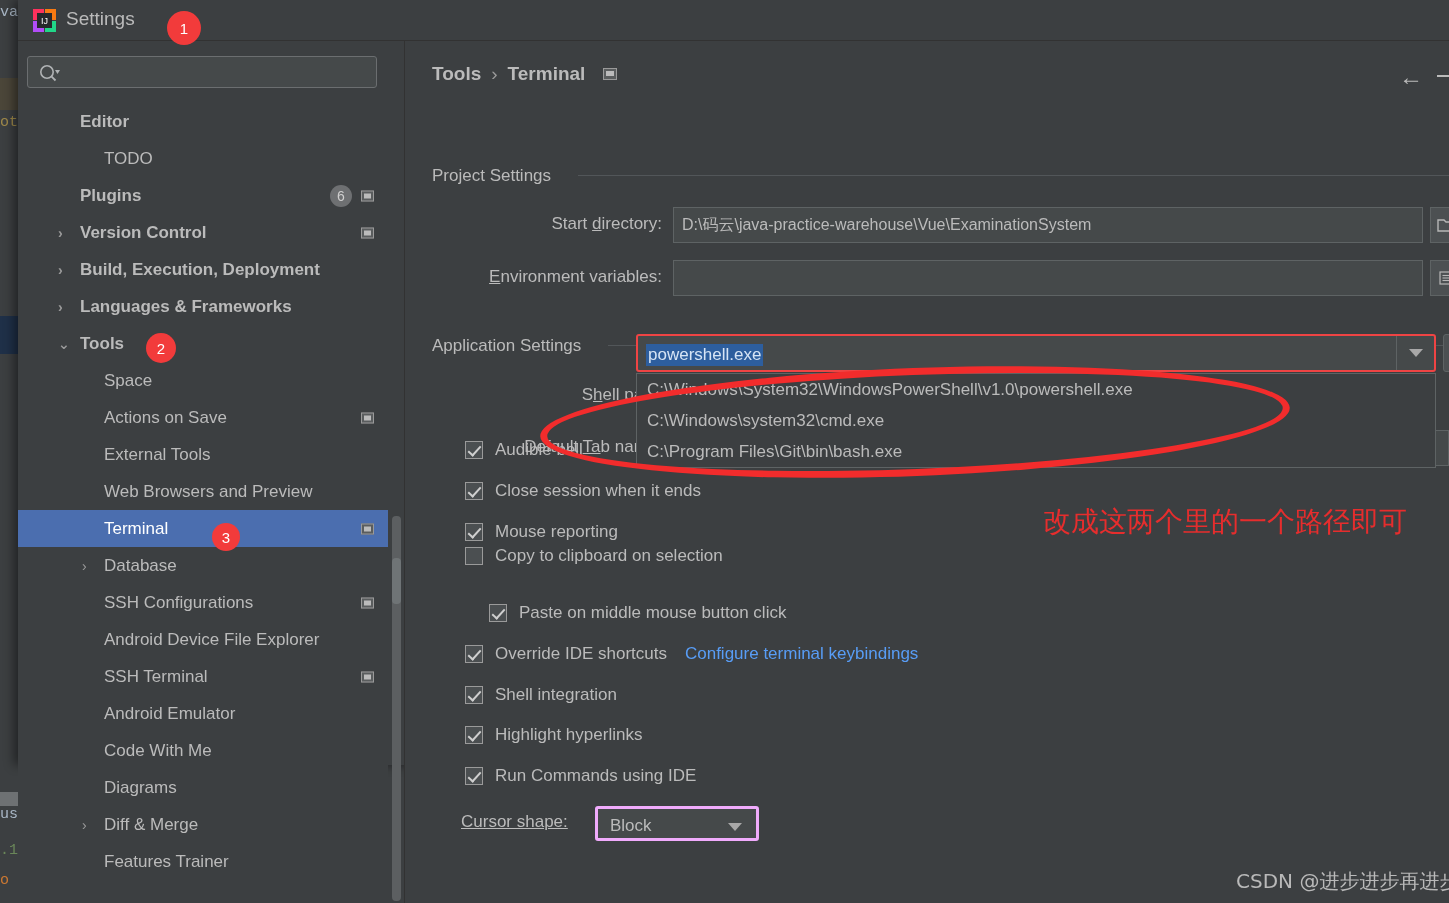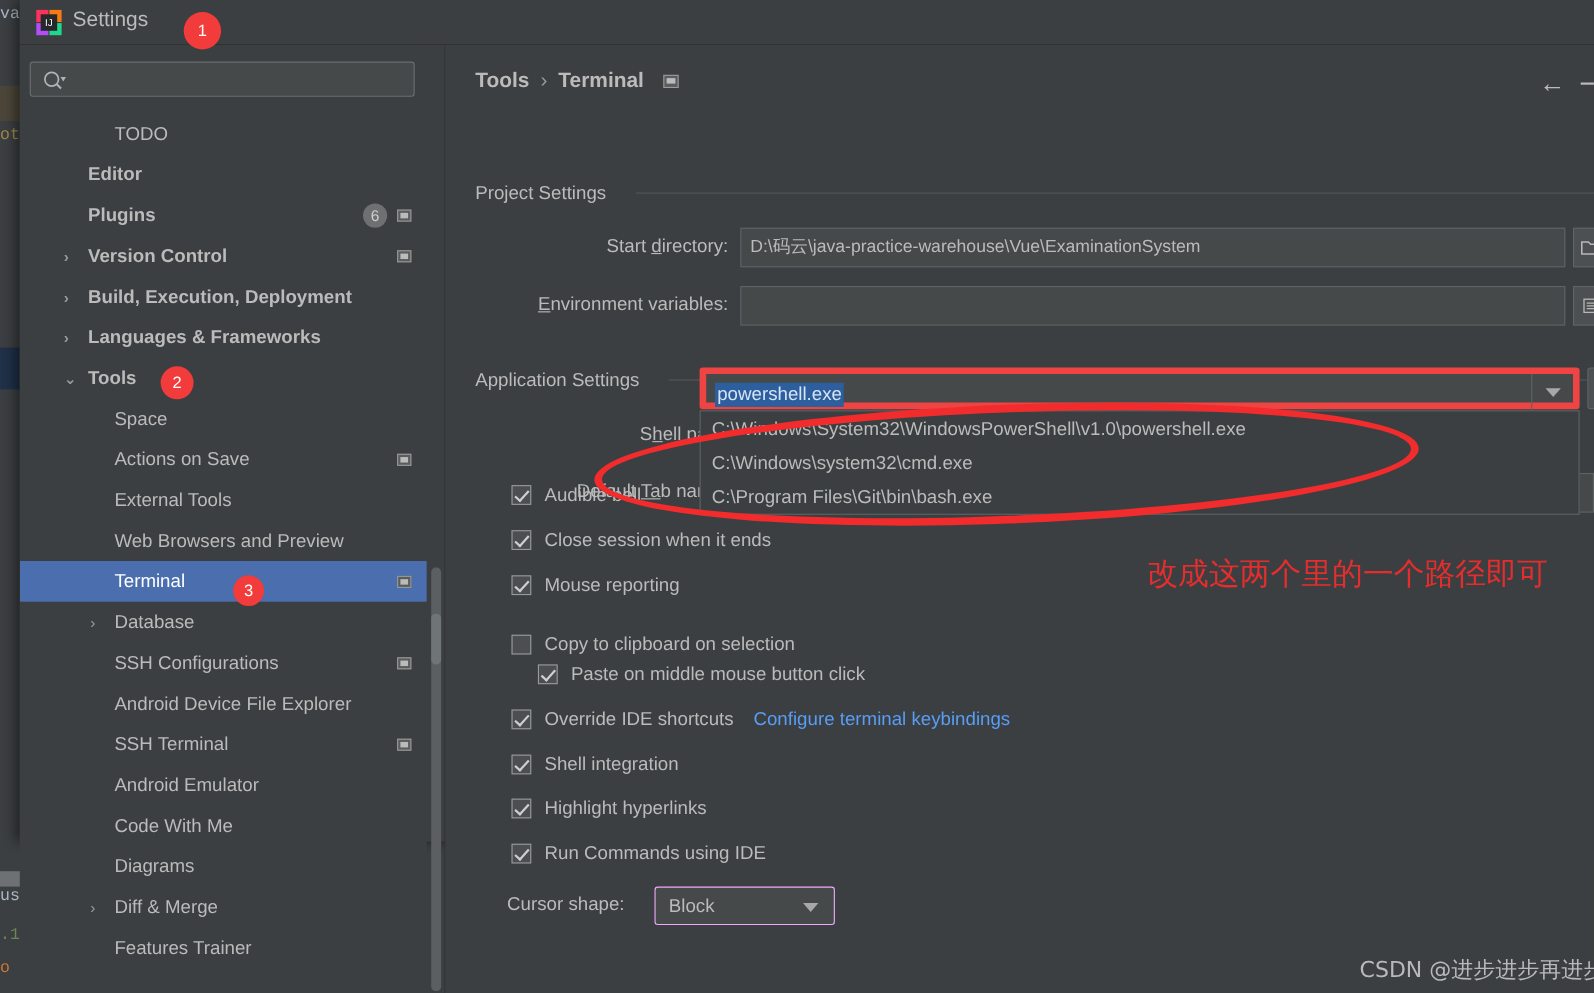--- a/index.html
+++ b/index.html
@@ -170,21 +170,21 @@
     position: absolute; width: 32px; height: 36px;
     background: #4c5052; border: 1px solid #5e6364;
     display: flex; align-items: center; justify-content: center;
     color: #bbbbbb; font-size: 14px;
   }
 
   
   #shell-combo {
     position: absolute; left: 618px; top: 334px; width: 800px; height: 38px;
     background: #45494a;
-    border: 6px solid #ef4444; border-radius: 3px;
+    border: 2px solid #ef4444; border-radius: 3px;
   }
   #shell-value {
     position: absolute; left: 8px; top: 8px;
     background: #2d5e9e; color: #d6e4f5;
     font-size: 17px; padding: 1px 2px;
   }
   #shell-arrow-box {
     position: absolute; right: 0; top: 0; width: 38px; height: 34px;
     border-left: 1px solid #5e6364;
     display: flex; align-items: center; justify-content: center;
@@ -233,24 +233,24 @@
     position: absolute; left: 5px; top: 1px;
     width: 5px; height: 11px;
     border: solid #cfcfcf; border-width: 0 2px 2px 0;
     transform: rotate(42deg);
   }
   .cb-link {
     margin-left: 18px; color: #589df6; font-size: 17px;
   }
 
   
-  #cursor-label { position: absolute; left: 443px; top: 812px; font-size: 17px; color: #bbbbbb; }
+  #cursor-label { position: absolute; left: 443px; top: 812px; font-size: 17px; color: #bbbbbb; text-decoration: underline; }
   #cursor-combo {
     position: absolute; left: 577px; top: 806px; width: 164px; height: 35px;
-    background: #45494a; border: 1px solid #f0abfc; border-radius: 3px;
+    background: #45494a; border: 3px solid #f0abfc; border-radius: 3px;
   }
   #cursor-value { position: absolute; left: 12px; top: 7px; font-size: 17px; color: #bbbbbb; }
   #cursor-caret {
     position: absolute; right: 14px; top: 14px;
     width: 0; height: 0;
     border-left: 7px solid transparent;
     border-right: 7px solid transparent;
     border-top: 8px solid #a8a8a8;
   }
 
@@ -308,25 +308,25 @@
     <div id="search-box">
       <svg id="search-icon" width="22" height="18" viewBox="0 0 22 18">
         <circle cx="9" cy="8" r="6.2" fill="none" stroke="#b0b3b5" stroke-width="1.6"></circle>
         <line x1="13.4" y1="12.4" x2="17.5" y2="16.5" stroke="#b0b3b5" stroke-width="1.8"></line>
         <polygon points="17,6 22,6 19.5,10" fill="#b0b3b5"></polygon>
       </svg>
       <input id="search-input" type="text" value="" placeholder="" style="">
     </div>
 
     <div id="tree">
-        <div class="tree-item">
-          <span class="tree-label" style="left: 86px;">TODO</span>
-        </div>
         <div class="tree-item bold">
           <span class="tree-label" style="left: 62px;">Editor</span>
+        </div>
+        <div class="tree-item">
+          <span class="tree-label" style="left: 86px;">TODO</span>
         </div>
         <div class="tree-item bold">
           <span class="tree-label" style="left: 62px;">Plugins</span>
           <span class="count-badge">6</span>
           <span class="cfg-icon"></span>
         </div>
         <div class="tree-item bold">
           <span class="tree-arrow" style="left: 40px;">›</span>
           <span class="tree-label" style="left: 62px;">Version Control</span>
           <span class="cfg-icon"></span>
@@ -469,21 +469,21 @@
         <span>Audible bell</span>
       </div>
       <div class="cb-row" style="top: 481px;">
         <span class="cb checked"></span>
         <span>Close session when it ends</span>
       </div>
       <div class="cb-row" style="top: 522px;">
         <span class="cb checked"></span>
         <span>Mouse reporting</span>
       </div>
-      <div class="cb-row" style="top: 576px;">
+      <div class="cb-row" style="top: 546px;">
         <span class="cb"></span>
         <span>Copy to clipboard on selection</span>
       </div>
       <div class="cb-row" style="top: 603px; margin-left: 24px;">
         <span class="cb checked"></span>
         <span>Paste on middle mouse button click</span>
       </div>
       <div class="cb-row" style="top: 644px;">
         <span class="cb checked"></span>
         <span>Override IDE shortcuts</span>

